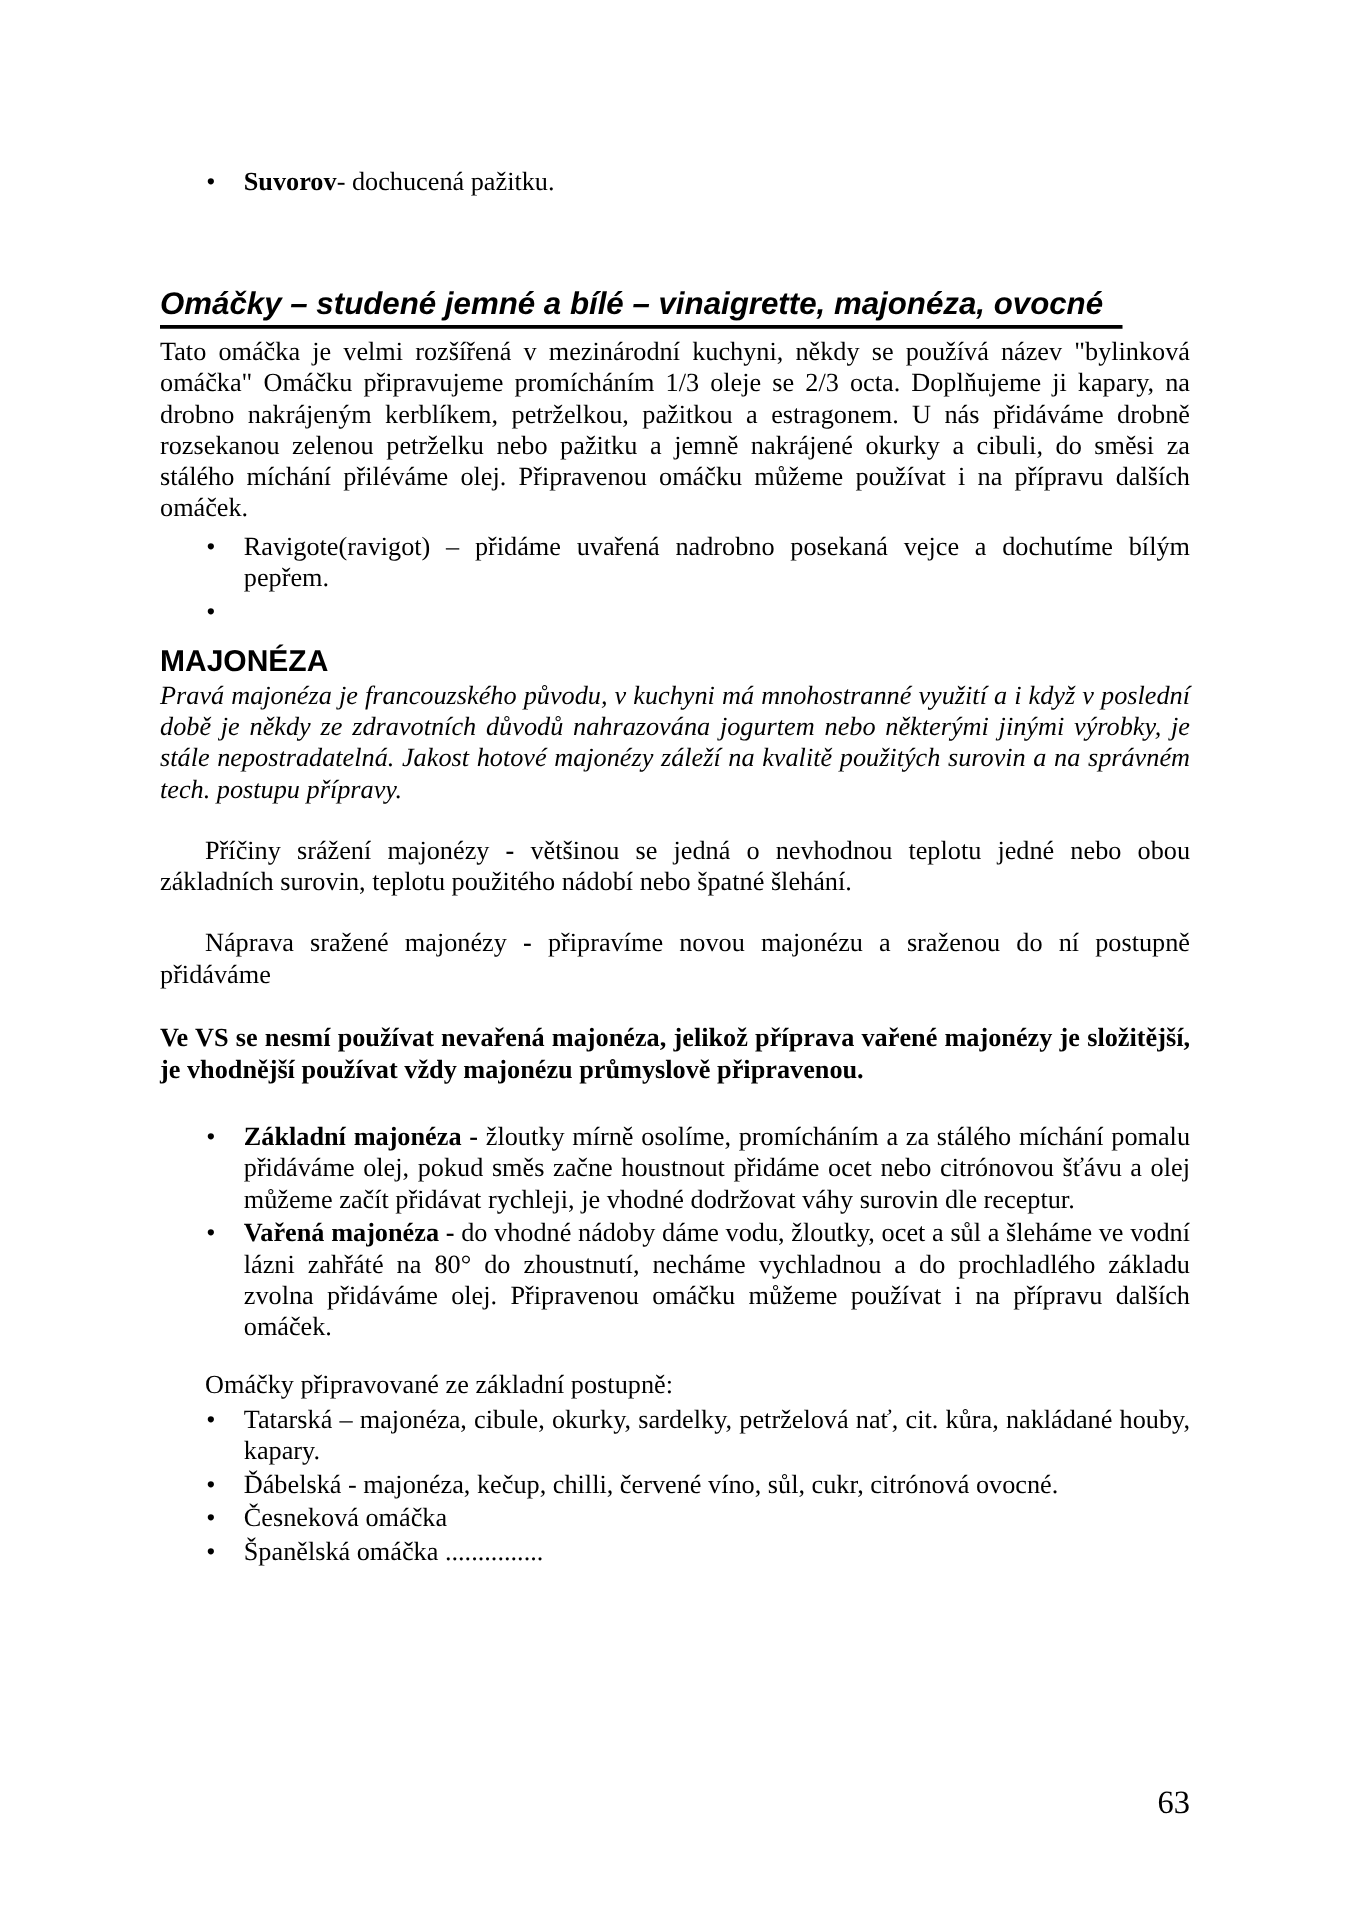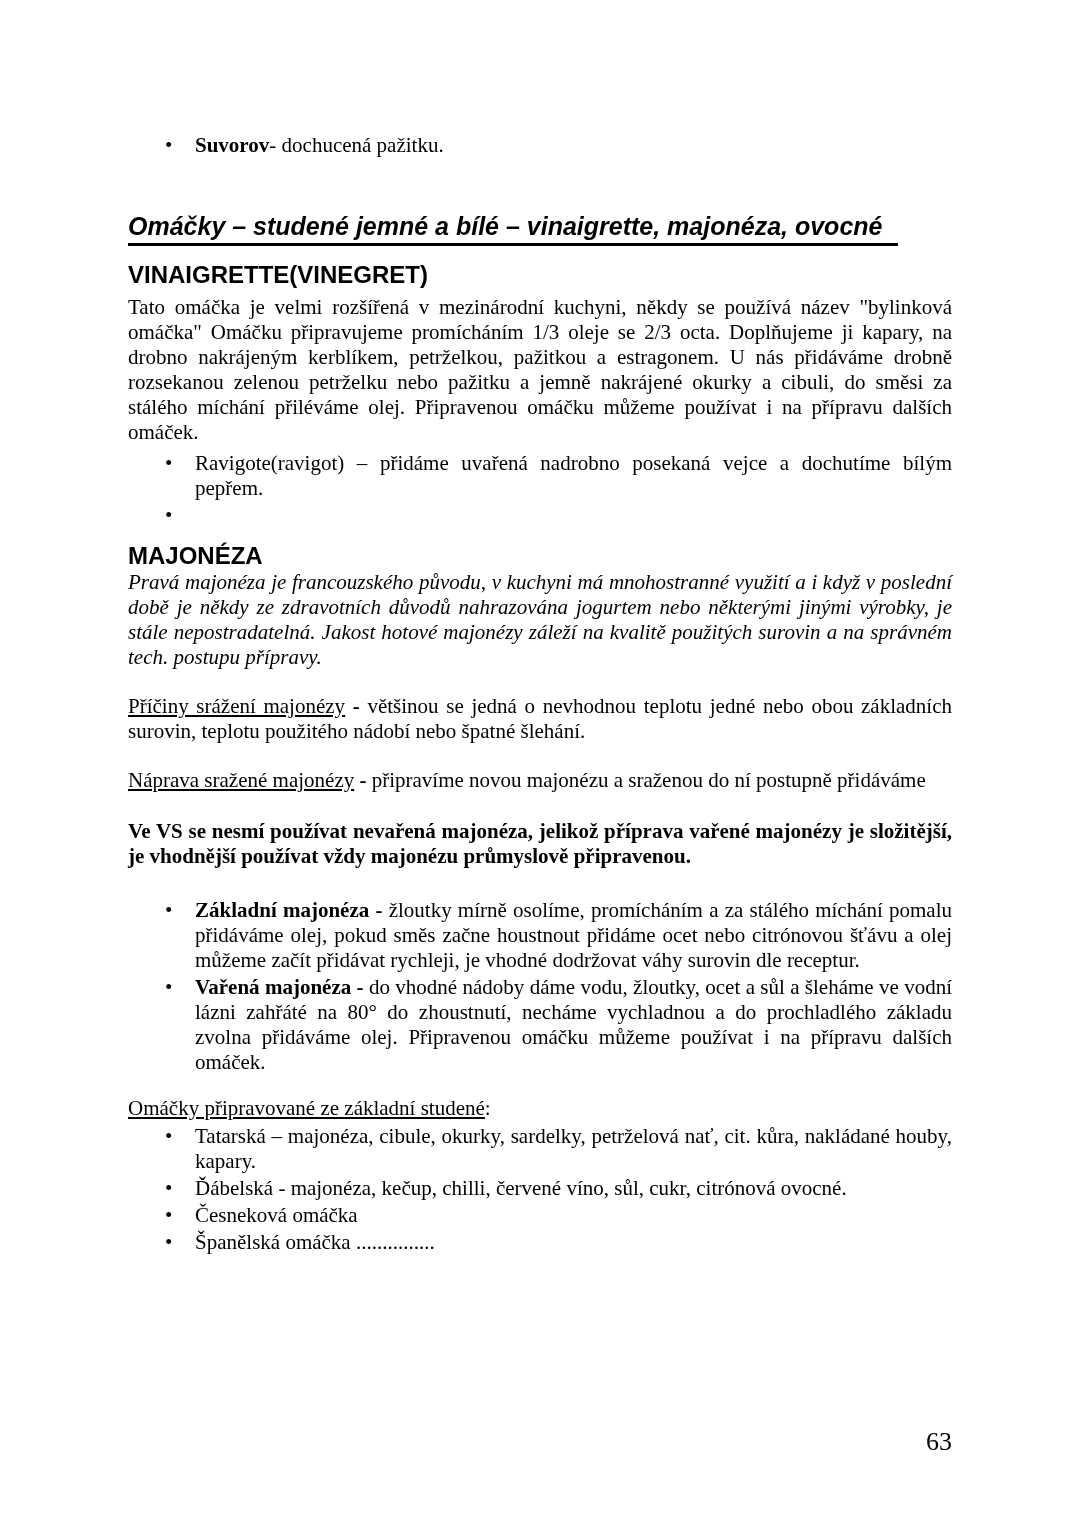--- a/index.html
+++ b/index.html
@@ -21,31 +21,31 @@
     display:inline-block;
     font-size:25px;
     line-height:30px;
     font-weight:bold;
     font-style:italic;
     border-bottom:3px solid #000;
     padding-bottom:2px;
     padding-right:16px;
     letter-spacing:0px;
   }
-  .title-wrap{margin-top:53px;}
+  .title-wrap{margin-top:70px;}
   .h2{font-size:24px;line-height:29px;font-weight:bold;letter-spacing:0px;}
   .h2-vin{margin-top:14px;}
   .h2-maj{margin-top:40px;}
   .body-par{margin-top:6px;}
   .body-par-maj{margin-top:0;font-style:italic;}
   ul{list-style:none;margin:0;padding:0;}
   li{position:relative;padding-left:67px;text-align:justify;}
   .dot{position:absolute;left:37px;top:0;}
   .b{font-weight:bold;}
-  .u{text-decoration:underline;}
+  .u{margin-left:36px;}
   .list-vin{margin-top:6px;}
   .list-maj{margin-top:29px;}
   .list-derived{margin-top:3px;}
   li + li{margin-top:2px;}
   .lead{margin-top:24px;}
   .warning{margin-top:26px;font-weight:bold;}
   .derived-label{margin-top:21px;}
   .page-number{
     position:absolute;
     top:1429px;
@@ -63,21 +63,20 @@
     <li>
       <span class="dot">•</span>
       <span class="b">Suvorov</span><span>- dochucená pažitku.</span>
     </li>
   </ul>
 
   <div class="title-wrap">
     <h1 class="title">Omáčky – studené jemné a bílé – vinaigrette, majonéza, ovocné</h1>
   </div>
 
-  <h2 class="h2 h2-vin">VINAIGRETTE(VINEGRET)</h2>
 
   <p class="body-par">Tato omáčka je velmi rozšířená v mezinárodní kuchyni, někdy se používá název "bylinková omáčka" Omáčku připravujeme promícháním 1/3 oleje se 2/3 octa. Doplňujeme ji kapary, na drobno nakrájeným kerblíkem, petrželkou, pažitkou a estragonem. U nás přidáváme drobně rozsekanou zelenou petrželku nebo pažitku a jemně nakrájené okurky a cibuli, do směsi za stálého míchání přiléváme olej. Připravenou omáčku můžeme používat i na přípravu dalších omáček.</p>
 
   <ul class="list-vin">
     <li>
       <span class="dot">•</span>
       <span>Ravigote(ravigot) – přidáme uvařená nadrobno posekaná vejce a dochutíme bílým pepřem.</span>
     </li>
     <li>
       <span class="dot">•</span>
@@ -98,21 +97,21 @@
     <li>
       <span class="dot">•</span>
       <span class="b">Základní majonéza</span><span class="b"> - </span><span>žloutky mírně osolíme, promícháním a za stálého míchání pomalu přidáváme olej, pokud směs začne houstnout přidáme ocet nebo citrónovou šťávu a olej můžeme začít přidávat rychleji, je vhodné dodržovat váhy surovin dle receptur.</span>
     </li>
     <li>
       <span class="dot">•</span>
       <span class="b">Vařená majonéza</span><span class="b"> - </span><span>do vhodné nádoby dáme vodu, žloutky, ocet a sůl a šleháme ve vodní lázni zahřáté na 80° do zhoustnutí, necháme vychladnou a do prochladlého základu zvolna přidáváme olej. Připravenou omáčku můžeme používat i na přípravu dalších omáček.</span>
     </li>
   </ul>
 
-  <p class="derived-label"><span class="u">Omáčky připravované ze základní studené</span><span>:</span></p>
+  <p class="derived-label"><span class="u">Omáčky připravované ze základní postupně</span><span>:</span></p>
 
   <ul class="list-derived">
     <li>
       <span class="dot">•</span>
       <span>Tatarská – majonéza, cibule, okurky, sardelky, petrželová nať, cit. kůra, nakládané houby, kapary.</span>
     </li>
     <li>
       <span class="dot">•</span>
       <span>Ďábelská - majonéza, kečup, chilli, červené víno, sůl, cukr, citrónová ovocné.</span>
     </li>

